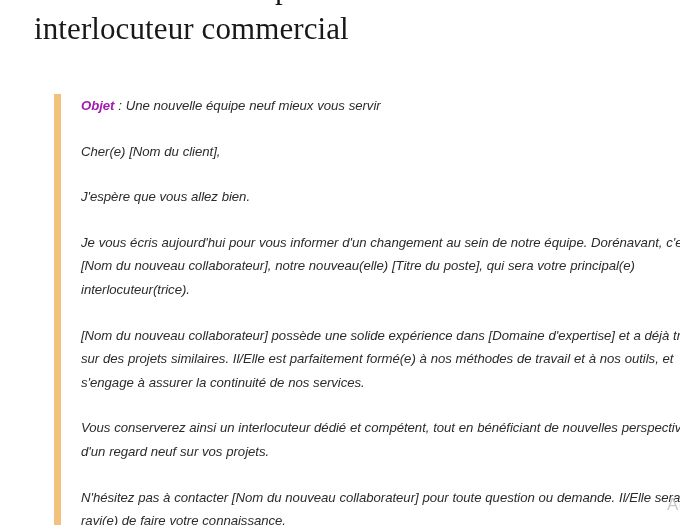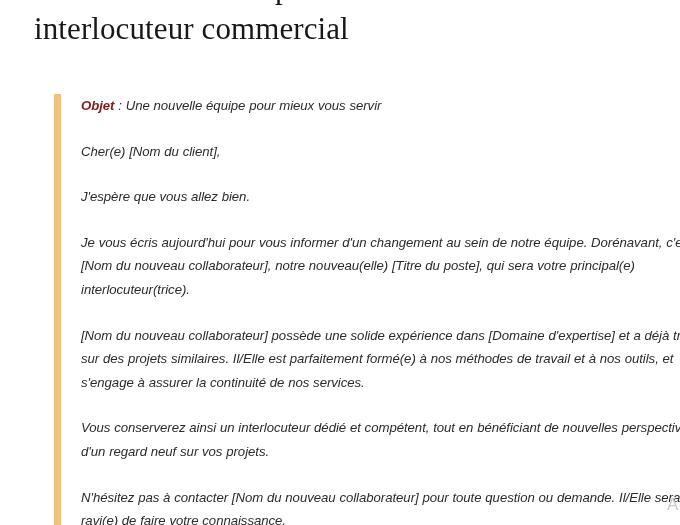--- a/index.html
+++ b/index.html
@@ -63,21 +63,21 @@
     letter-spacing: -0.05px;
     color: #2b2b2f;
     word-spacing: 0.2px;
   }
 
   .mail-block p.tight-top { margin-top: 0; }
 
   .mail-block b,
   .mail-block strong {
     font-weight: 700;
-    color: #7f1d1d;
+    color: #a21caf;
   }
 
   
   .ad-slug {
     position: absolute;
     right: -9px;
     top: 495px;
     font-family: "Liberation Sans", sans-serif;
     font-size: 17px;
     line-height: 20px;
@@ -89,21 +89,21 @@
 </style>
 </head>
 <body>
 
 <div class="page">
 
   <h1 class="article-title">Modèle de mail de présentation d'un nouvel interlocuteur commercial</h1>
 
   <blockquote class="mail-block">
 
-    <p class="tight-top"><b>Objet</b><span> : Une nouvelle équipe pour mieux vous servir</span></p>
+    <p class="tight-top"><b>Objet</b><span> : Une nouvelle équipe neuf mieux vous servir</span></p>
 
     <p>Cher(e) [Nom du client],</p>
 
     <p>J'espère que vous allez bien.</p>
 
     <p>Je vous écris aujourd'hui pour vous informer d'un changement au sein de notre équipe. Dorénavant, c'est [Nom du nouveau collaborateur], notre nouveau(elle) [Titre du poste], qui sera votre principal(e) interlocuteur(trice).</p>
 
     <p>[Nom du nouveau collaborateur] possède une solide expérience dans [Domaine d'expertise] et a déjà travaillé sur des projets similaires. Il/Elle est parfaitement formé(e) à nos méthodes de travail et à nos outils, et s'engage à assurer la continuité de nos services.</p>
 
     <p>Vous conserverez ainsi un interlocuteur dédié et compétent, tout en bénéficiant de nouvelles perspectives et d'un regard neuf sur vos projets.</p>

